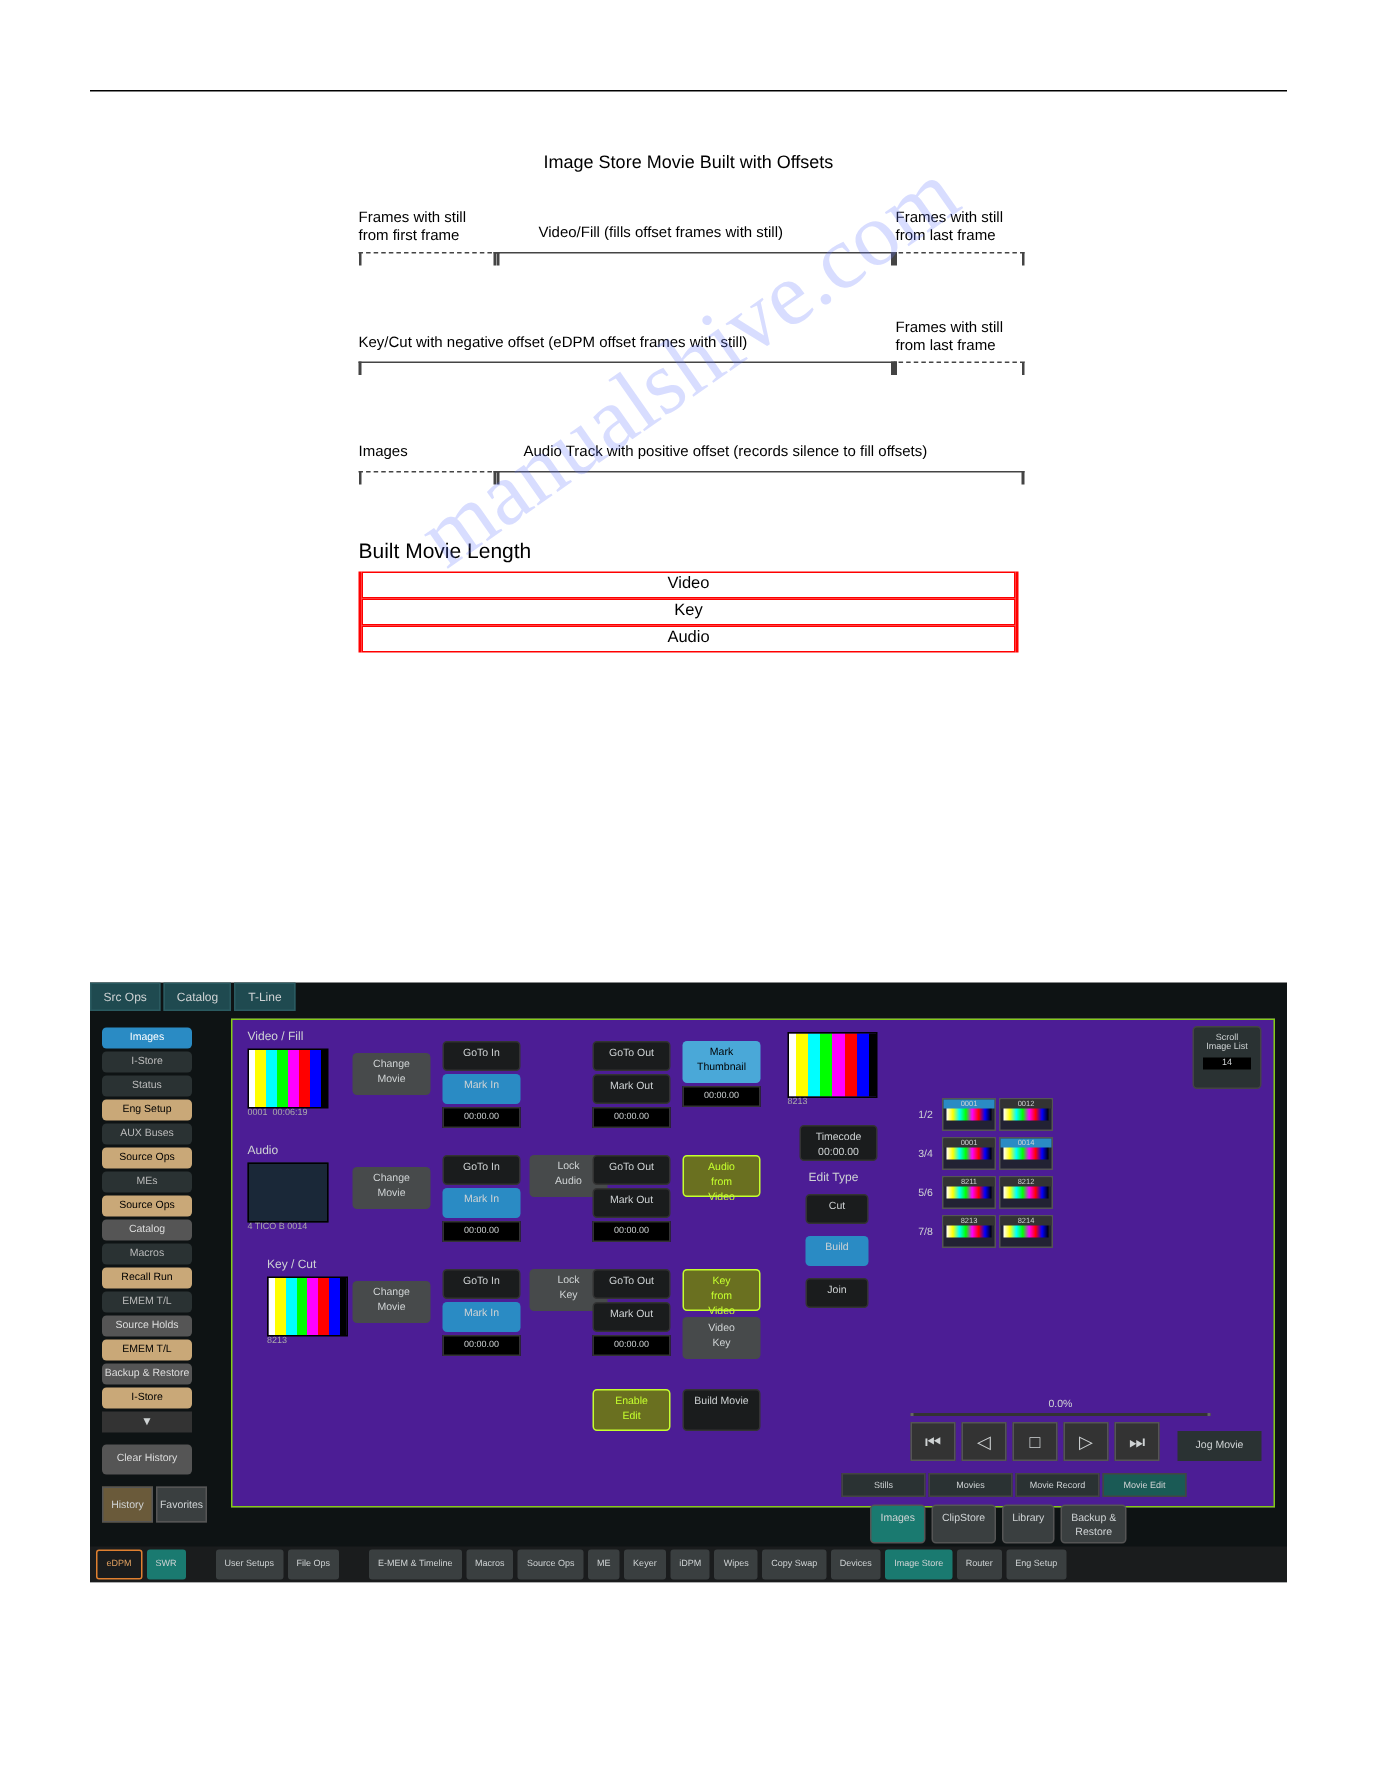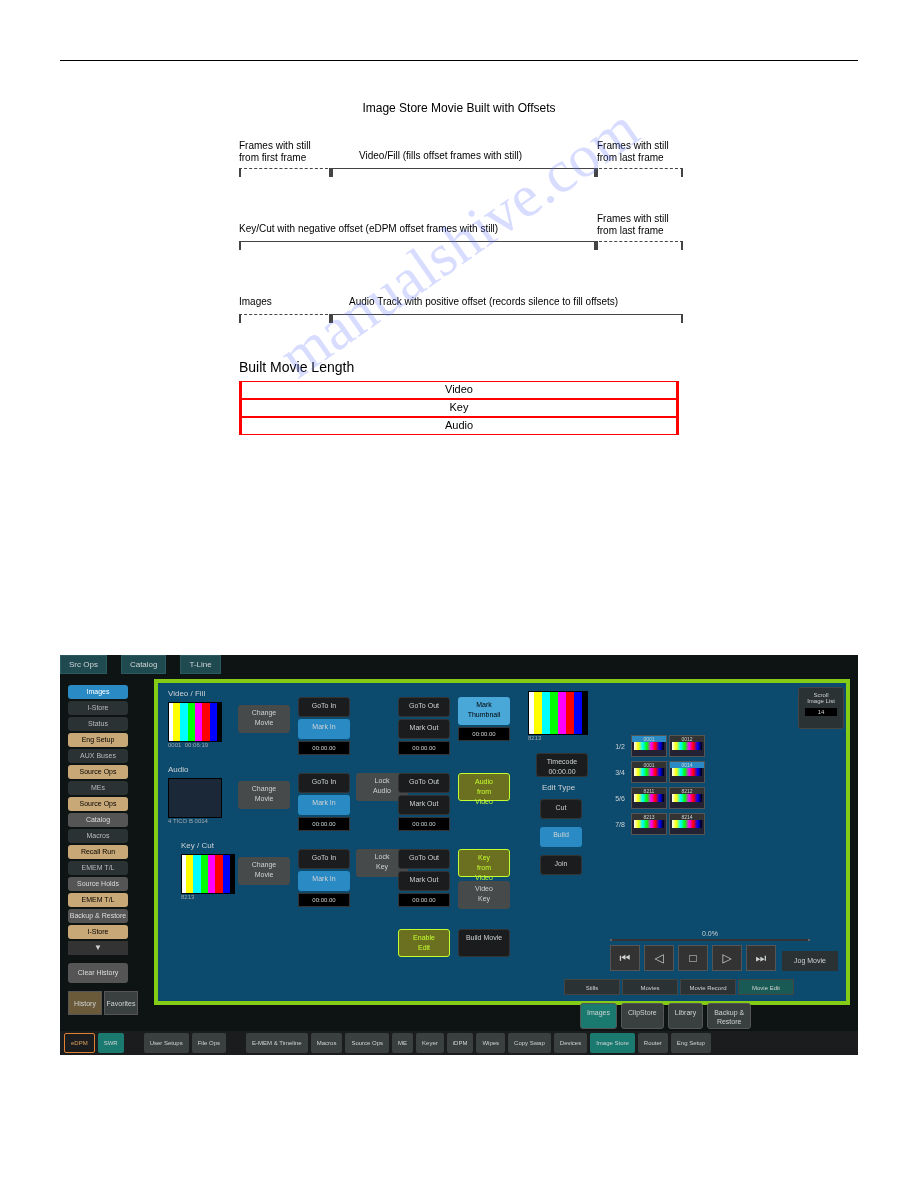--- a/index.html
+++ b/index.html
@@ -15,34 +15,34 @@
   .bar-seg.solid { border-top:1px solid #444; }
   .built-title { text-align:left; font-size:14px; margin-top:10px; }
   .built-box { border-left:2px solid red; border-right:2px solid red; }
   .built-line { border:1px solid red; text-align:center; font-size:11px; height:16px; line-height:14px; }
 
   .watermark { position:absolute; left:50%; top:50%; transform:translate(-50%,-50%) rotate(-35deg); font-size:60px; color:rgba(100,120,255,0.25); pointer-events:none; font-family:serif; }
 
   
   .ui { width:798px; height:400px; margin:170px auto 0 auto; background:#0e1314; position:relative; font-size:8px; color:#cfd3d4; overflow:hidden; }
   .ui * { box-sizing:border-box; }
-  .top-tabs { position:absolute; top:0; left:0; display:flex; gap:14px; }
+  .top-tabs { position:absolute; top:0; left:0; display:flex; gap:2px; }
   .top-tab { background:#1f4a50; padding:4px 8px; font-size:8px; border:1px solid #2a5a60; }
   .left-col { position:absolute; left:8px; top:30px; width:70px; }
   .side-btn { width:60px; height:14px; margin-bottom:2px; border-radius:3px; font-size:7px; line-height:14px; text-align:center; overflow:hidden; }
   .b-blue { background:#2a8bc4; color:#fff; }
   .b-dark { background:#2a3233; color:#bbb; }
   .b-tan  { background:#c9a878; color:#000; }
   .b-gray { background:#555; color:#ddd; }
   .down-arrow { width:60px; height:14px; background:#333; text-align:center; line-height:14px; }
   .hist-row { display:flex; gap:2px; margin-top:8px; }
   .hist-btn { flex:1; height:24px; background:#3a3f40; font-size:7px; line-height:24px; text-align:center; border:1px solid #555; }
   .hist-btn.tan { background:#6a5a3a; }
 
-  .main-panel { position:absolute; left:94px; top:24px; right:8px; bottom:50px; border:4px solid #84cc16; background:#0c4a6e; }
+  .main-panel { position:absolute; left:94px; top:24px; right:8px; bottom:50px; border:1px solid #84cc16; background:#4c1d95; }
   .section { position:absolute; }
   .section-label { font-size:8px; color:#cfd3d4; }
   .thumb { width:54px; height:40px; background:linear-gradient(90deg,#fff 0%,#fff 8%,#ff0 8%,#ff0 22%,#0ff 22%,#0ff 36%,#0f0 36%,#0f0 50%,#f0f 50%,#f0f 64%,#f00 64%,#f00 78%,#00f 78%,#00f 92%,#000 92%); border:1px solid #000; }
   .tc-small { font-size:6px; color:#aaa; }
   .sq-btn { position:absolute; width:52px; height:20px; text-align:center; font-size:7px; line-height:10px; padding-top:3px; border-radius:3px; }
   .sq-btn.tall { height:28px; }
   .c-gray { background:#474a4b; }
   .c-black { background:#1a1c1d; border:1px solid #333; }
   .c-blue { background:#2a8bc4; }
   .c-lblue { background:#4aa8d8; color:#000; }

